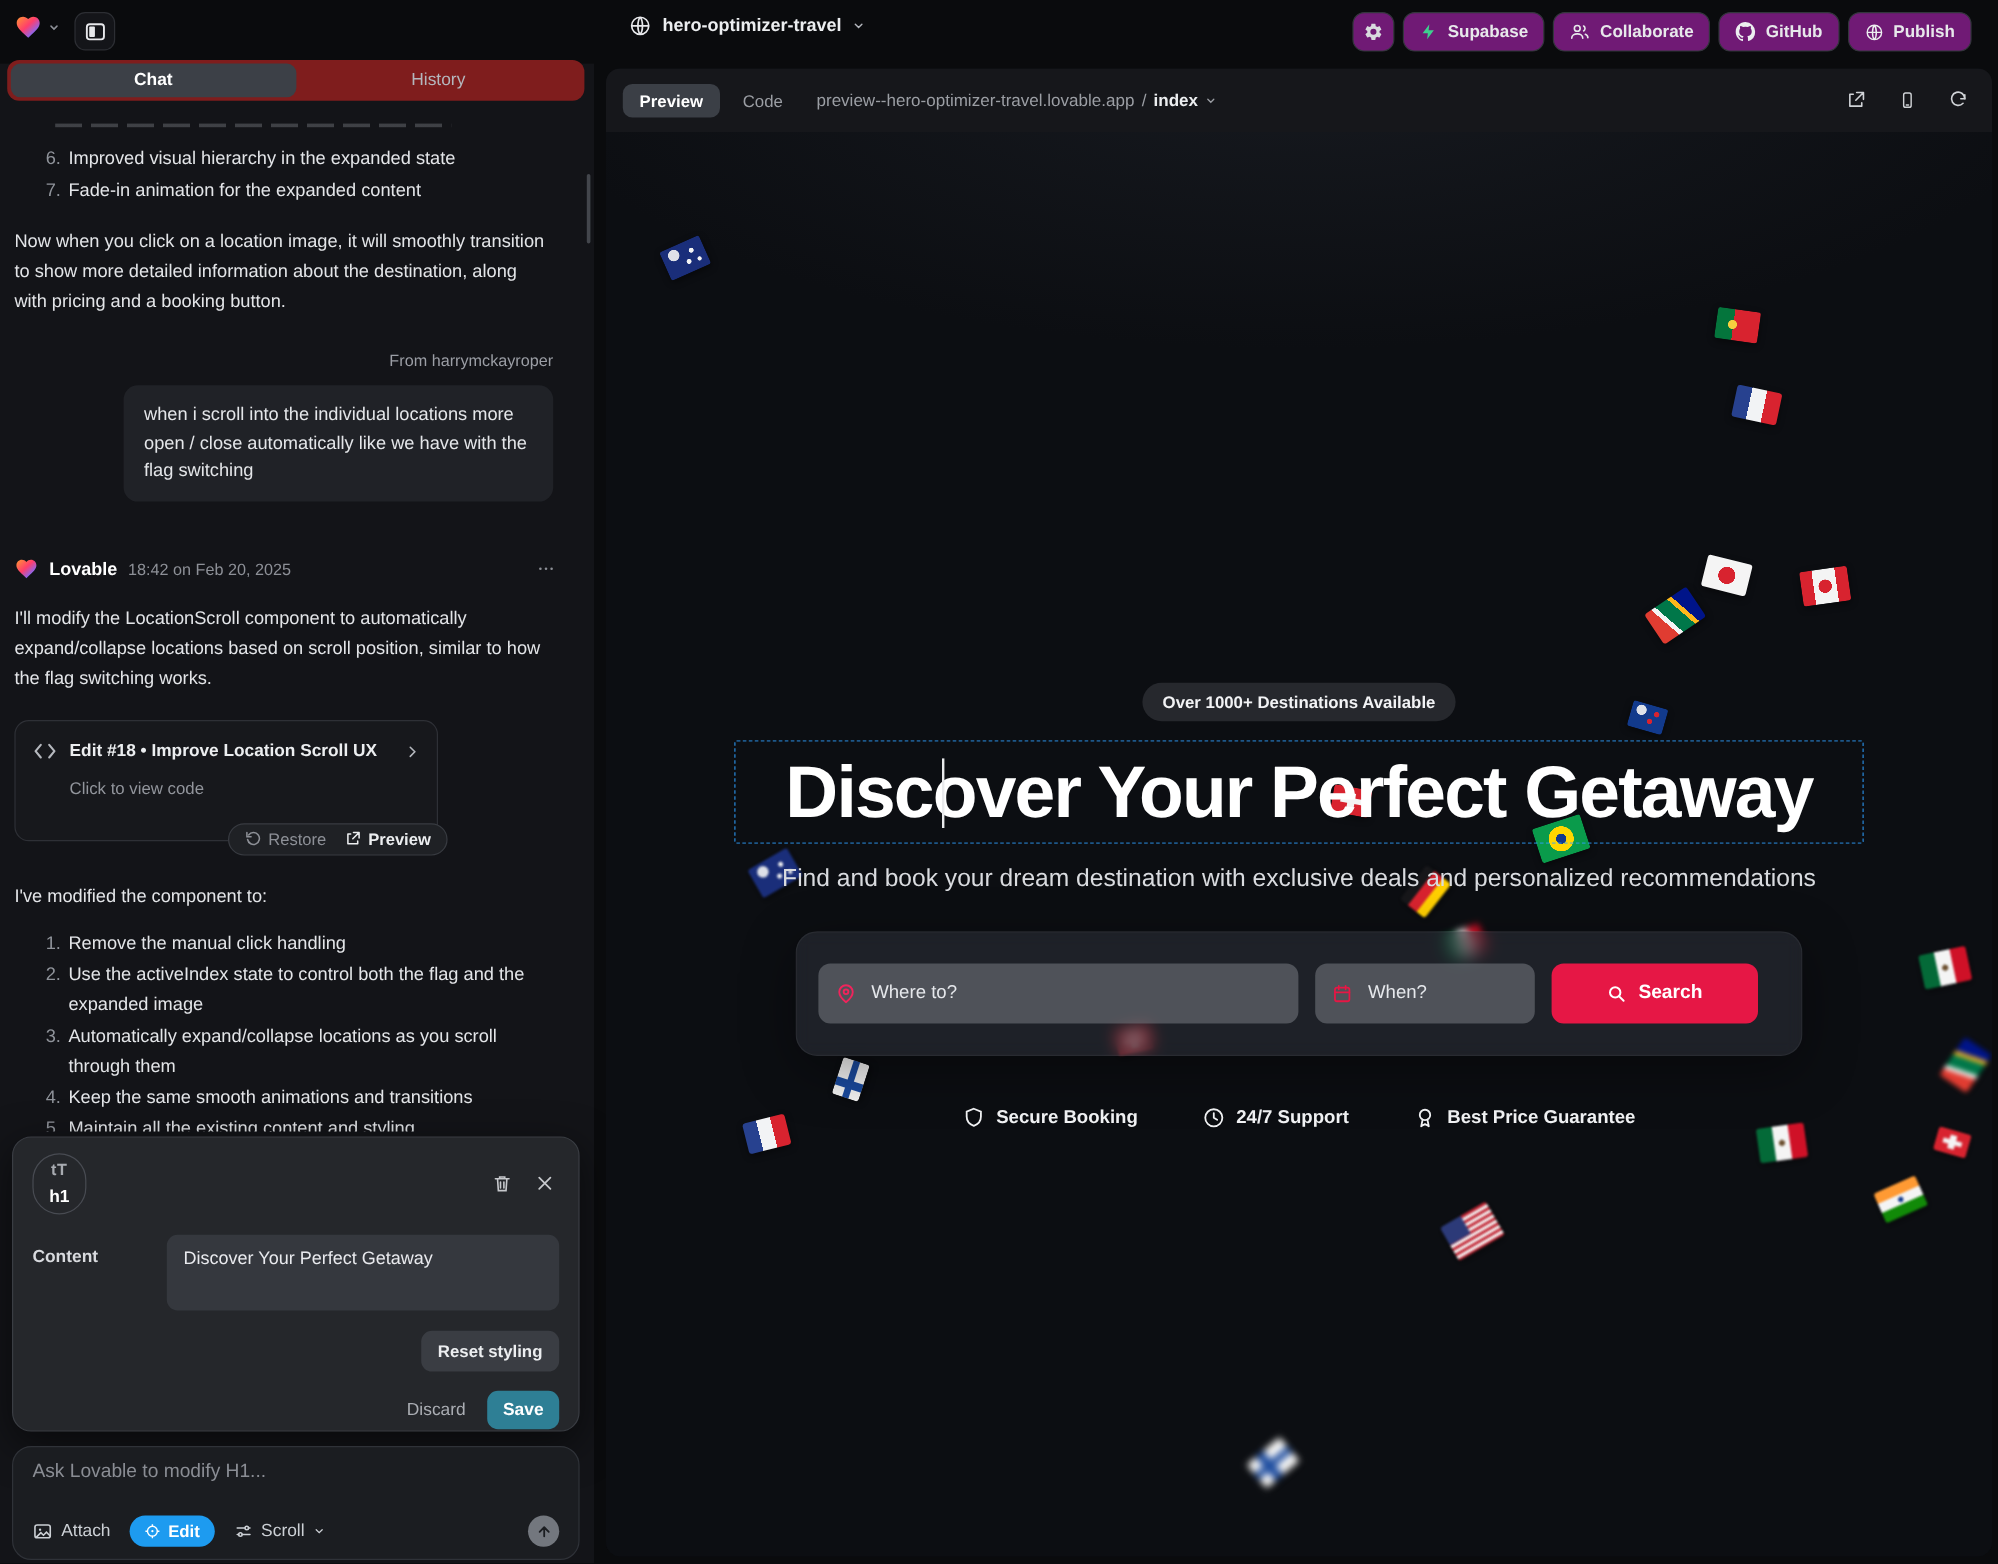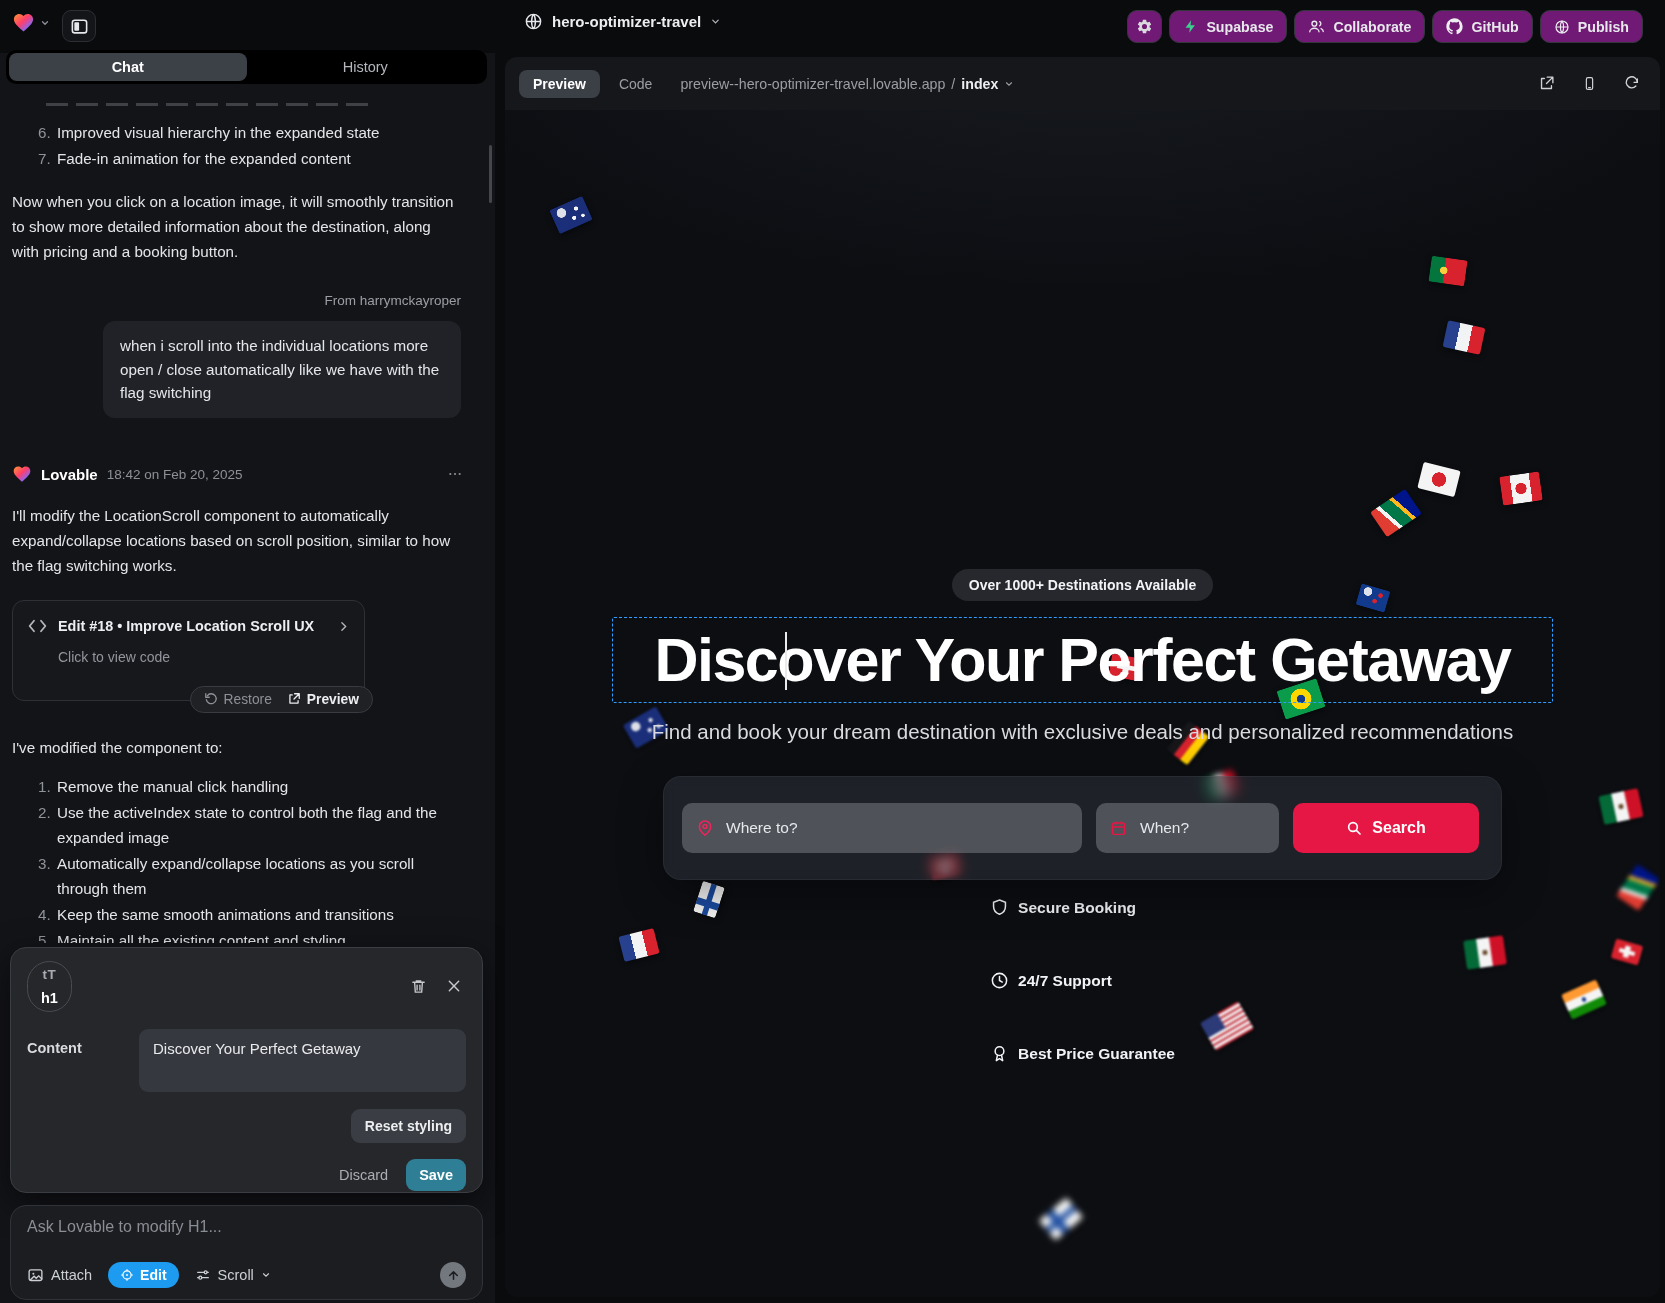--- a/index.html
+++ b/index.html
@@ -30,21 +30,21 @@
   }
   .tb-btn.icon-only { width:35px; padding:0; justify-content:center; }
 
   
   .sidebar {
     position:absolute; left:0; top:53px; width:495px; height:1250px;
     background:#131418;
   }
   .tabs {
     position:absolute; left:6px; top:-3px; width:481px; height:34px;
-    background:#000000; border-radius:10px; display:flex; padding:3px;justify-content:space-between;
+    background:#7f1d1d; border-radius:10px; display:flex; padding:3px;justify-content:space-between;
   }
   .tab { flex:1; display:flex; align-items:center; justify-content:center; font-size:14.5px; color:#b4b7bd; border-radius:8px; cursor:pointer; }
   .tab.active { background:#3c4047; color:#ffffff; font-weight:600; }
   .chat-scrollbar { position:absolute; right:3px; top:92px; width:3px; height:58px; background:#43464c; border-radius:2px; }
 
   .chat { position:absolute; left:0; top:40px; width:495px; height:850px; overflow:hidden; padding:8px 26px 0 12px; font-size:15.2px; line-height:25px; color:#e3e5e8; }
   .clipped-line { height:3px; margin:2px 0 14px 34px; width:330px; opacity:.45;
     background:repeating-linear-gradient(90deg,#74777d 0 22px, transparent 22px 30px); }
   ol.chat-list { padding-left:43px; margin-bottom:18px; }
   ol.chat-list li { padding-left:2px; margin-bottom:1px; }
@@ -149,24 +149,24 @@
     background:rgba(46,50,58,.55); border:1px solid rgba(255,255,255,.05);
     box-shadow:0 12px 44px rgba(0,0,0,.38); backdrop-filter:blur(6px);
     display:flex; align-items:center; gap:14px; padding:0 18px; }
   .s-field { position:relative; height:50px; background:rgba(112,116,124,.6); border-radius:10px; }
   .s-field.where { width:400px; }
   .s-field.when { width:183px; }
   .s-field .f-icon { position:absolute; left:14px; top:50%; transform:translateY(-50%); }
   .s-field input { width:100%; height:100%; background:none; border:none; outline:none;
     padding-left:44px; font-family:inherit; font-size:15.5px; color:#fff; }
   .s-field input::placeholder { color:#e6e8ec; }
-  .search-btn { width:186px; height:50px; border:none; border-radius:10px; background:#e61745;
+  .search-btn { width:172px; height:50px; border:none; border-radius:10px; background:#e61745;
     color:#fff; font-size:16px; font-weight:700; font-family:inherit; cursor:pointer;
     display:flex; align-items:center; justify-content:center; gap:10px; }
-  .features { margin-top:18px; display:flex; gap:54px;flex-direction:column; }
+  .features { margin-top:42px; display:flex; gap:54px; }
   .feature { display:flex; align-items:center; gap:9px; font-size:15.5px; font-weight:600; color:#f2f3f5; }
 </style>
 </head>
 <body>
 
 <svg width="0" height="0" style="position:absolute">
   <defs>
     <linearGradient id="hgrad" x1="0" y1="0" x2="1" y2="1">
       <stop offset="0" stop-color="#ff9532"></stop>
       <stop offset="0.45" stop-color="#ff3e6c"></stop>

